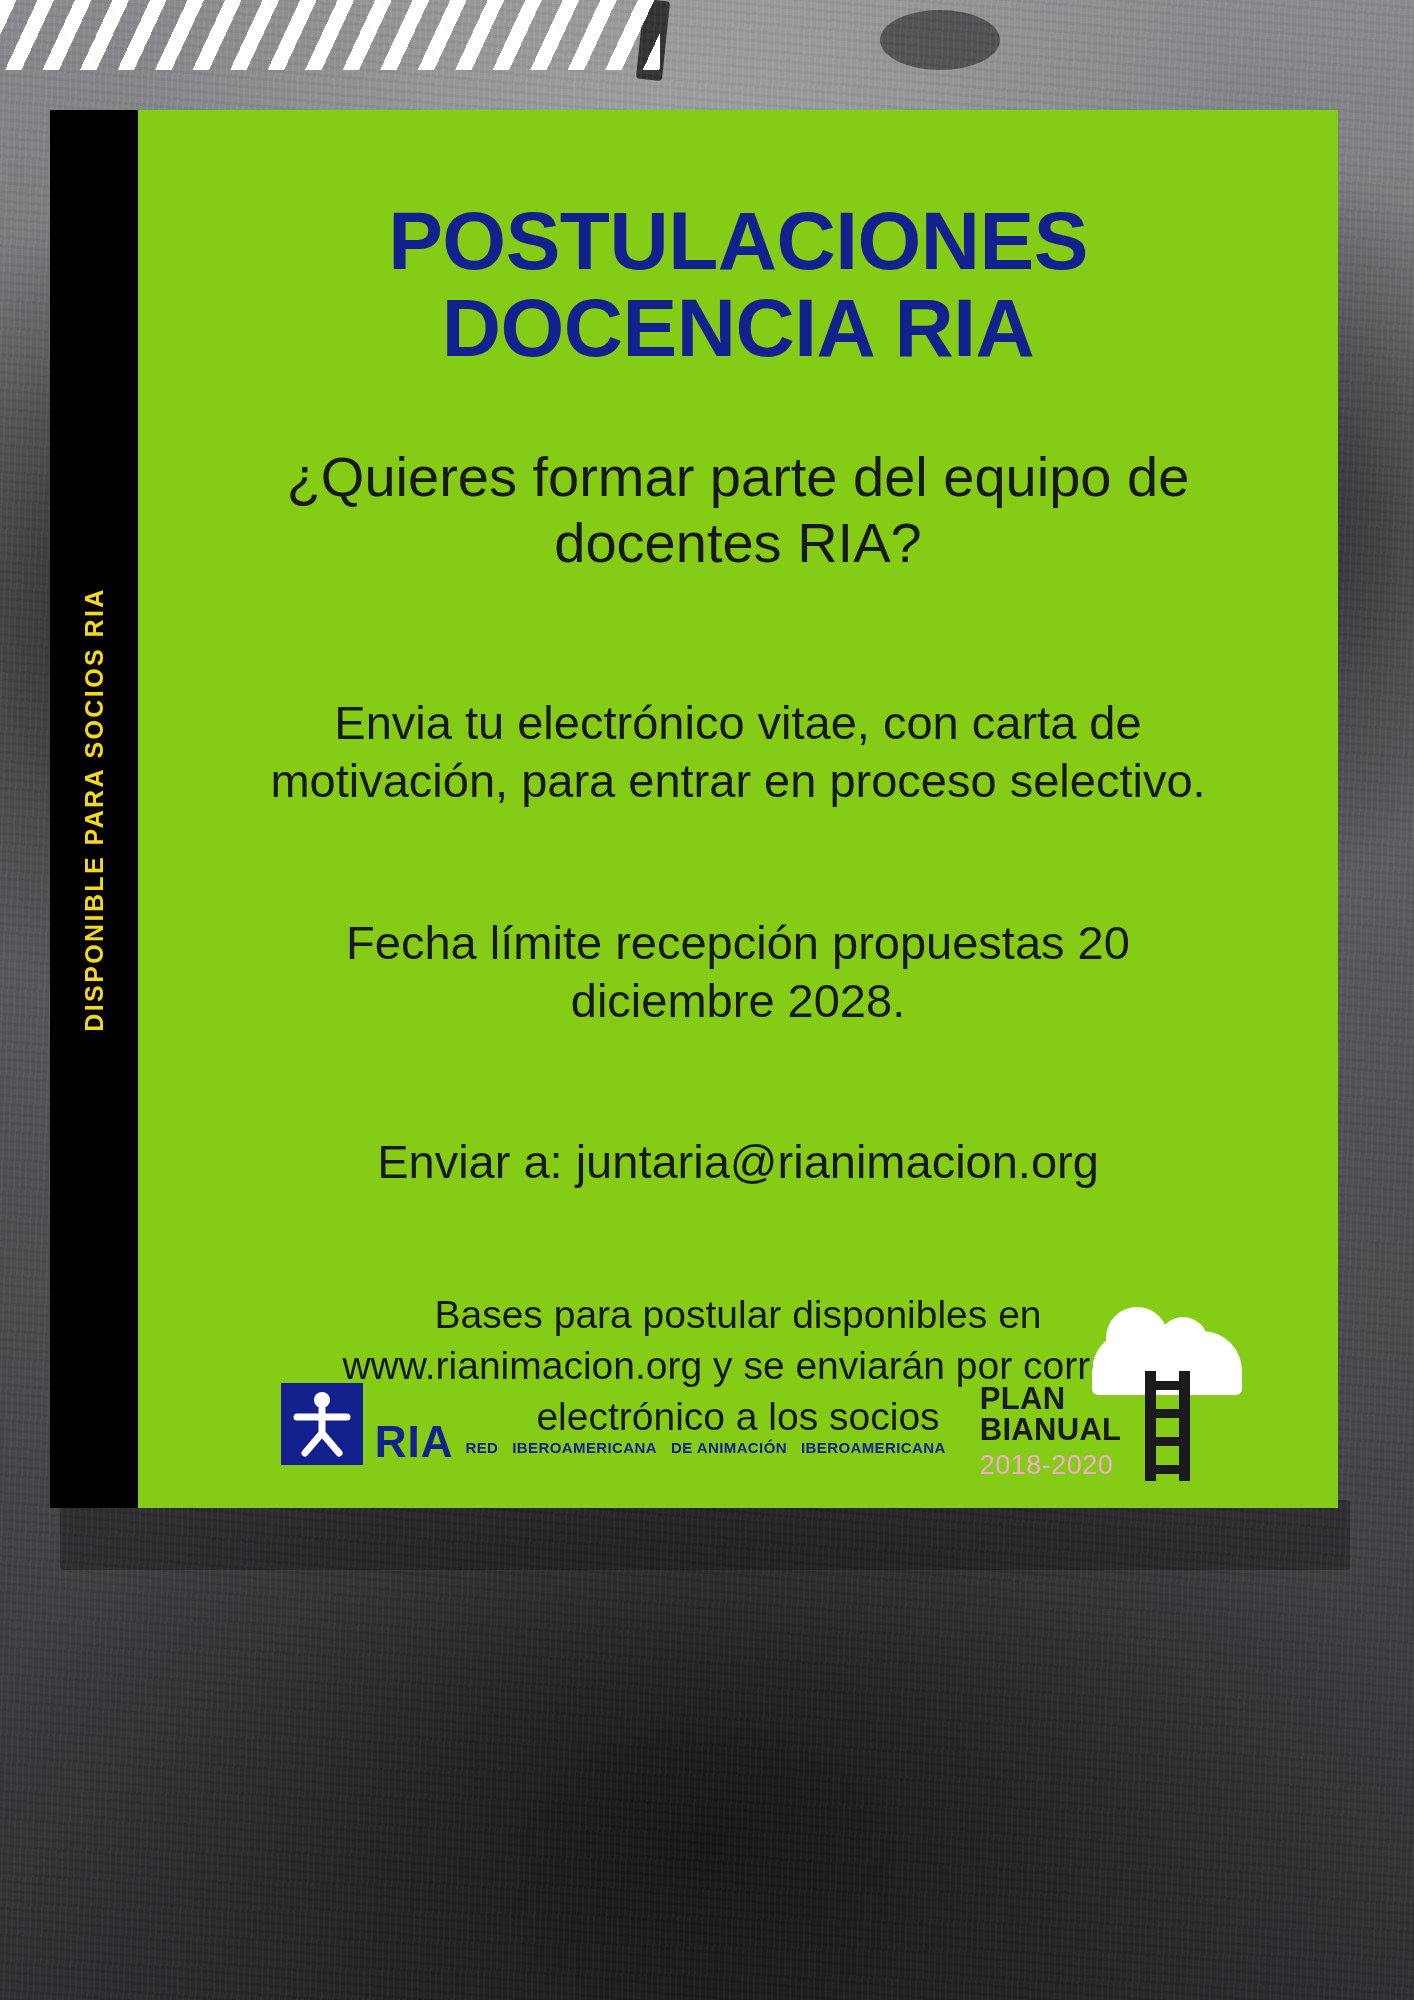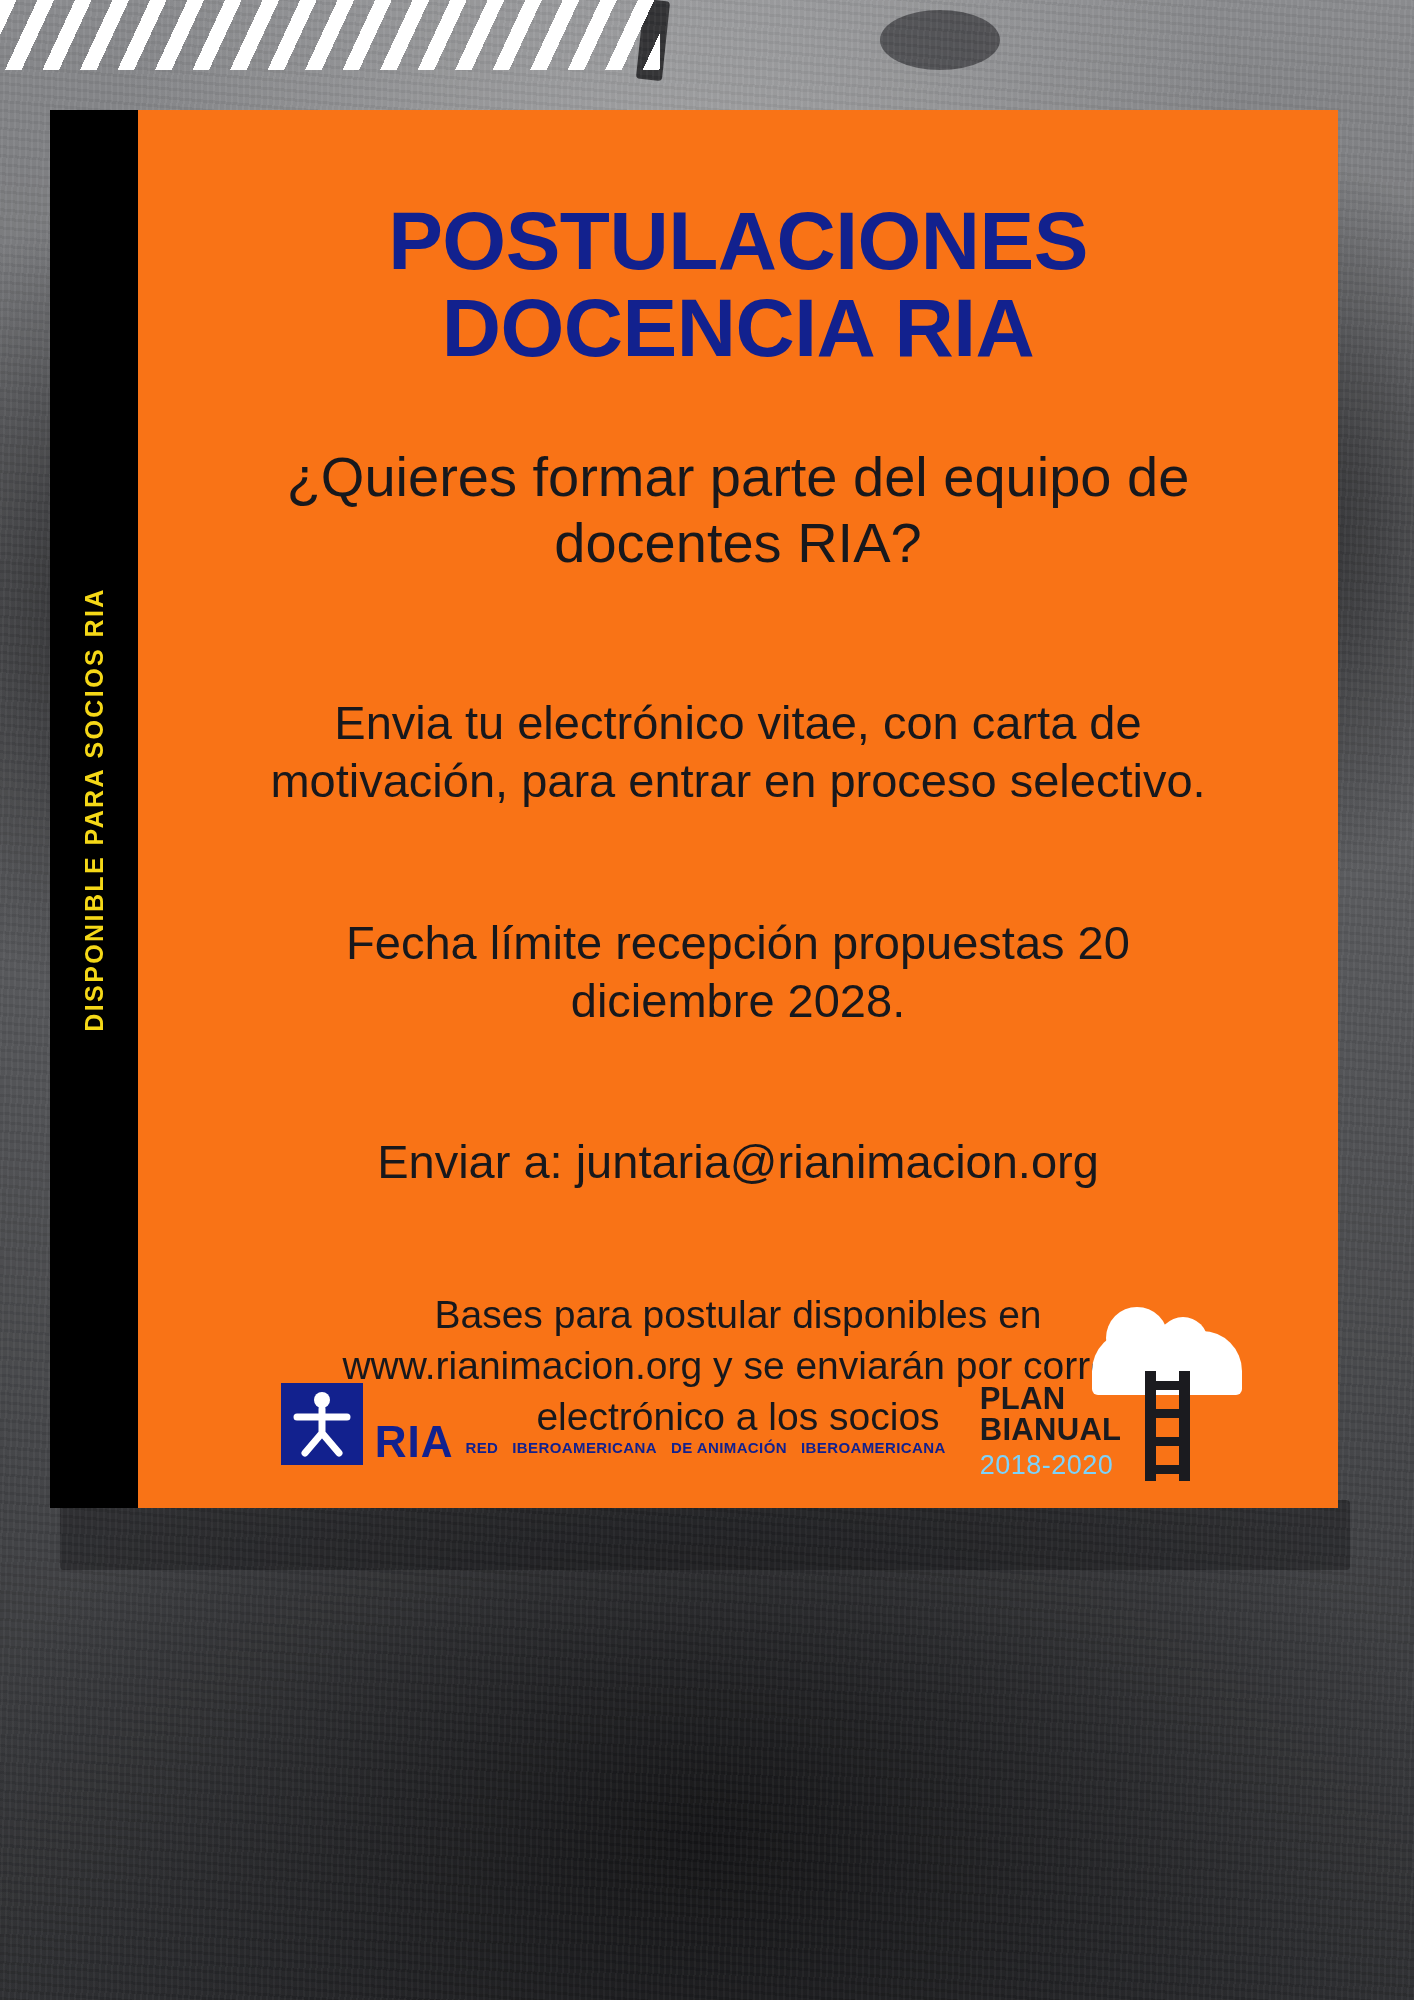--- a/index.html
+++ b/index.html
@@ -97,21 +97,21 @@
     font-family: "Liberation Sans", sans-serif;
   }
 
   
   .card {
     position: absolute;
     left: 138px;
     top: 110px;
     width: 1200px;
     height: 1398px;
-    background: #f97316;
+    background: #84cc16;
     display: flex;
     flex-direction: column;
     align-items: center;
     padding-top: 88px;
     box-sizing: border-box;
   }
 
   .title {
     color: #12218e;
     font-weight: bold;
@@ -240,21 +240,21 @@
   .plan-text .l1,
   .plan-text .l2 {
     color: #1b1b1f;
     font-weight: bold;
     font-size: 31px;
     line-height: 1.02;
     letter-spacing: .3px;
     font-family: "Liberation Sans", sans-serif;
   }
   .plan-text .l3 {
-    color: #7dd3fc;
+    color: #f9a8d4;
     font-size: 27px;
     line-height: 1.3;
     letter-spacing: .5px;
     margin-top: 2px;
     font-family: "Liberation Sans", sans-serif;
   }
   .cloud {
     position: absolute;
     left: 112px;
     top: -34px;

